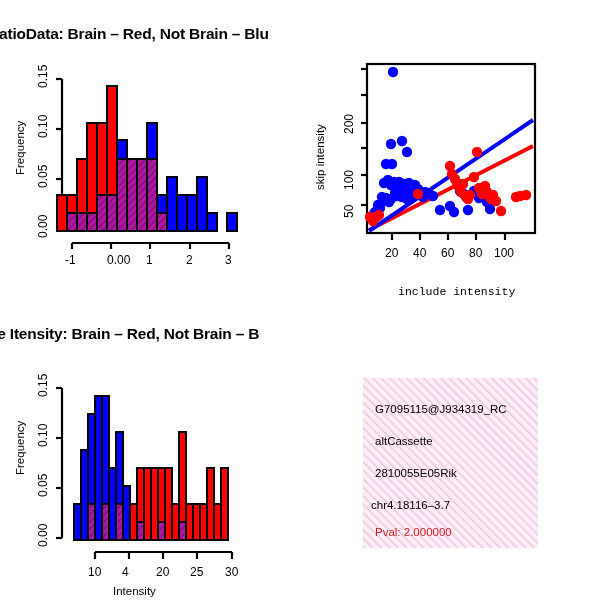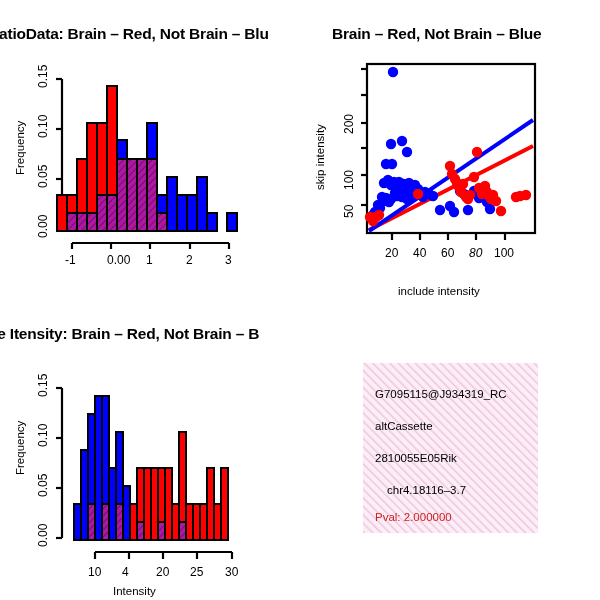--- a/index.html
+++ b/index.html
@@ -5,21 +5,21 @@
   html,body{margin:0;padding:0;background:#ffffff;}
   body{width:600px;height:600px;overflow:hidden;
        font-family:"Liberation Sans", sans-serif;color:#000;}
   .page{position:relative;width:600px;height:600px;}
   .panel{position:absolute;}
   .title{font-weight:bold;font-size:15.5px;white-space:nowrap;letter-spacing:-0.2px;}
   .axlabel{font-size:11.5px;white-space:nowrap;}
   .ticklab{font-size:12px;white-space:nowrap;}
   .vrot{transform:rotate(-90deg);transform-origin:0 0;white-space:nowrap;}
   svg{display:block;}
-  .infobox{position:absolute;overflow:hidden;}
+  .infobox{position:absolute;overflow:hidden;margin-top:15px;}
   .infoline{position:absolute;font-size:11.5px;white-space:nowrap;color:#000;}
   .pval{color:#cc2222;}
 </style>
 </head>
 <body>
 
 <div class="page">
 
   <div class="panel" style="left:0;top:0;width:300px;height:300px;">
 
@@ -106,25 +106,24 @@
 
     <div class="ticklab" style="position:absolute;left:65px;top:253px;">-1</div>
     <div class="ticklab" style="position:absolute;left:107px;top:253px;">0.00</div>
     <div class="ticklab" style="position:absolute;left:146px;top:253px;">1</div>
     <div class="ticklab" style="position:absolute;left:186px;top:253px;">2</div>
     <div class="ticklab" style="position:absolute;left:225px;top:253px;">3</div>
   </div>
 
   <div class="panel" style="left:300px;top:0;width:300px;height:300px;">
 
-    <div class="title" style="position:absolute;left:32px;top:25px;">Brain – Red, Not Brain – Blue</div>
 
     <div class="axlabel vrot" style="position:absolute;left:14px;top:190px;">skip intensity</div>
 
-    <div class="axlabel" style="position:absolute;left:98px;top:285px;">include intensity</div>
+    <div class="axlabel" style="position:absolute;left:98px;top:285px;font-family:Liberation Mono, monospace;">include intensity</div>
 
     <svg width="300" height="300">
 
       <rect x="67" y="64" width="168" height="169" fill="none" stroke="#000" stroke-width="2.2"></rect>
 
       <g stroke="#000" stroke-width="2.2">
         <line x1="61" y1="69" x2="67" y2="69"></line>
         <line x1="61" y1="95" x2="67" y2="95"></line>
         <line x1="61" y1="123" x2="67" y2="123"></line>
         <line x1="61" y1="148" x2="67" y2="148"></line>
@@ -233,21 +232,21 @@
       </g>
     </svg>
 
     <div class="ticklab vrot" style="position:absolute;left:42px;top:218px;">50</div>
     <div class="ticklab vrot" style="position:absolute;left:42px;top:190px;">100</div>
     <div class="ticklab vrot" style="position:absolute;left:42px;top:134px;">200</div>
 
     <div class="ticklab" style="position:absolute;left:85px;top:246px;">20</div>
     <div class="ticklab" style="position:absolute;left:113px;top:246px;">40</div>
     <div class="ticklab" style="position:absolute;left:141px;top:246px;">60</div>
-    <div class="ticklab" style="position:absolute;left:169px;top:246px;font-style:italic;">80</div>
+    <div class="ticklab" style="position:absolute;left:169px;top:246px;">80</div>
     <div class="ticklab" style="position:absolute;left:194px;top:246px;">100</div>
   </div>
 
   <div class="panel" style="left:0;top:300px;width:300px;height:300px;">
 
     <div class="title" style="position:absolute;left:-12px;top:25px;">ne Itensity: Brain – Red, Not Brain – B</div>
 
     <div class="axlabel vrot" style="position:absolute;left:14px;top:175px;">Frequency</div>
 
     <div class="axlabel" style="position:absolute;left:113px;top:285px;">Intensity</div>
@@ -335,18 +334,18 @@
           <pattern id="pinkHatch" width="6" height="6" patternTransform="rotate(-45)" patternUnits="userSpaceOnUse">
             <rect width="6" height="6" fill="#fbeef6"></rect>
             <line x1="0" y1="0" x2="0" y2="6" stroke="#f0c4de" stroke-width="3"></line>
           </pattern>
         </defs>
         <rect x="0" y="0" width="175" height="170" fill="url(#pinkHatch)"></rect>
       </svg>
       <div class="infoline" style="left:12px;top:25px;">G7095115@J934319_RC</div>
       <div class="infoline" style="left:12px;top:57px;">altCassette</div>
       <div class="infoline" style="left:12px;top:89px;text-align:center;">2810055E05Rik</div>
-      <div class="infoline" style="left:24px;top:121px;">chr4.18116–3.7</div>
+      <div class="infoline" style="left:8px;top:121px;">chr4.18116–3.7</div>
       <div class="infoline pval" style="left:12px;top:148px;">Pval: 2.000000</div>
     </div>
   </div>
 
 </div>
 
 </body></html>

